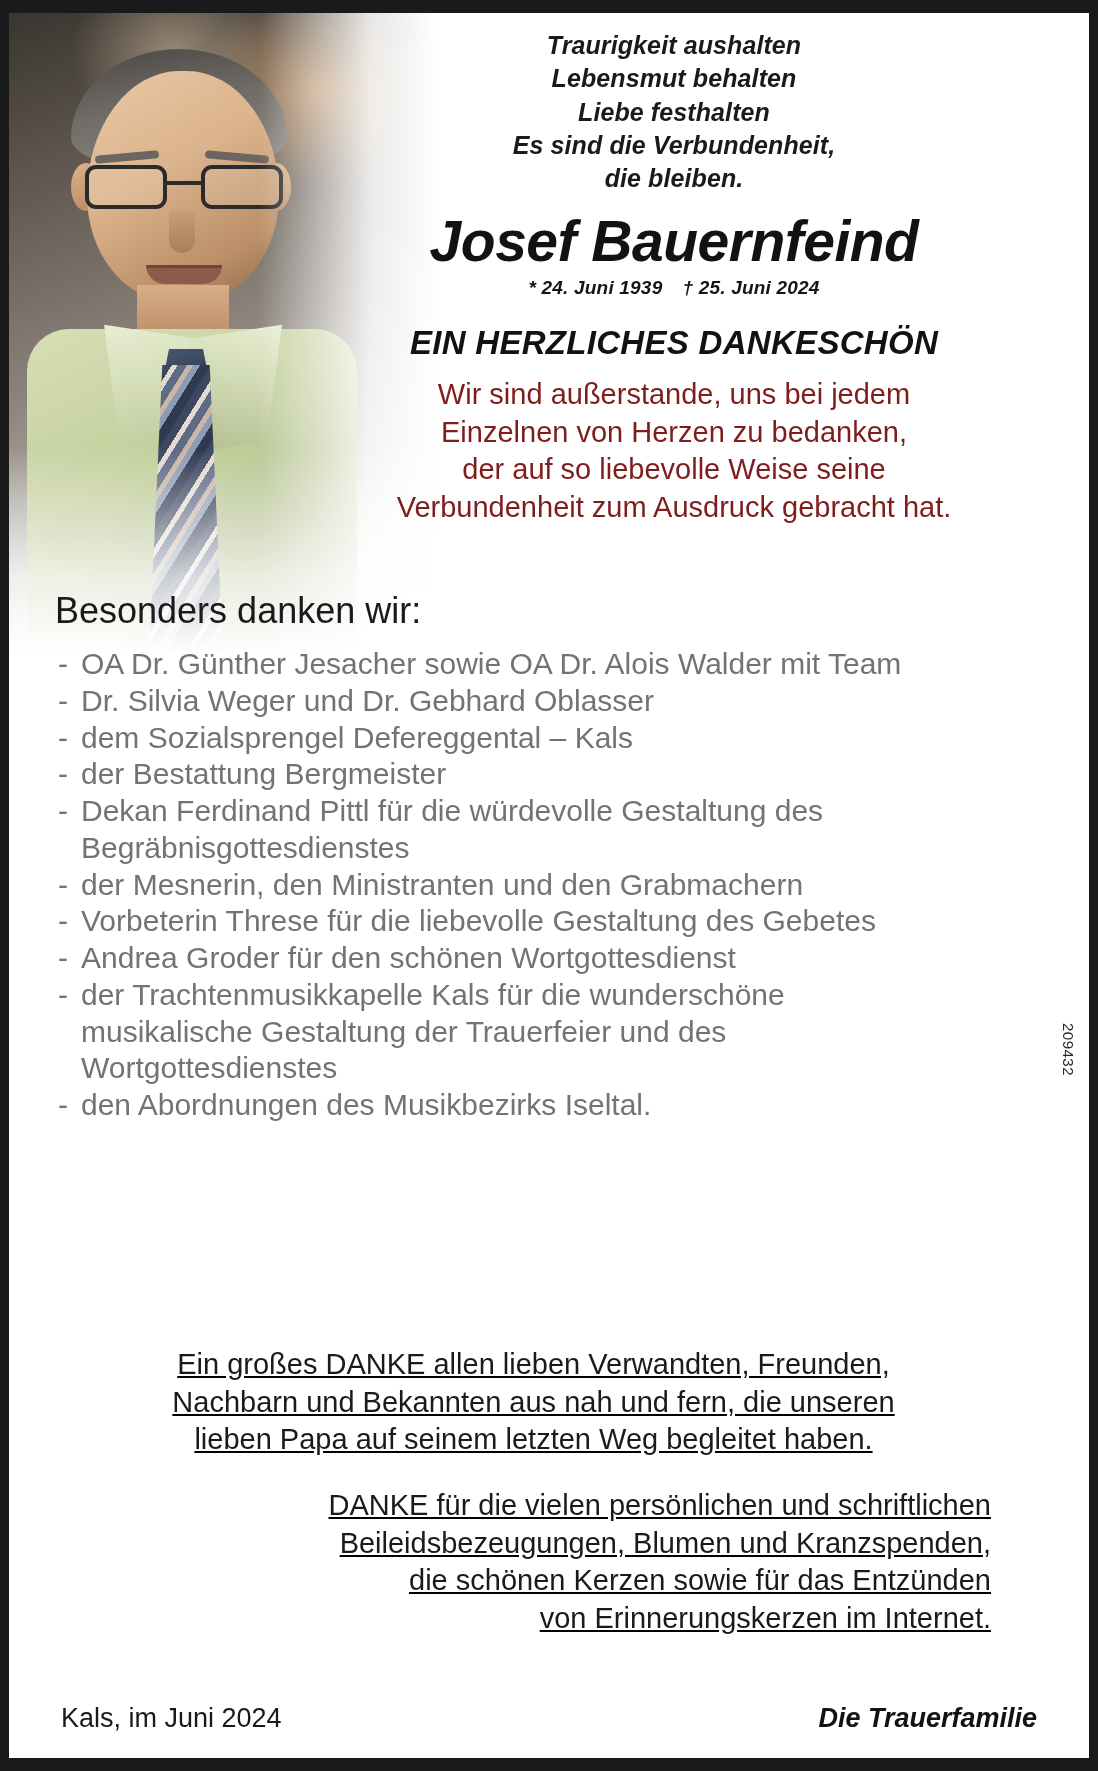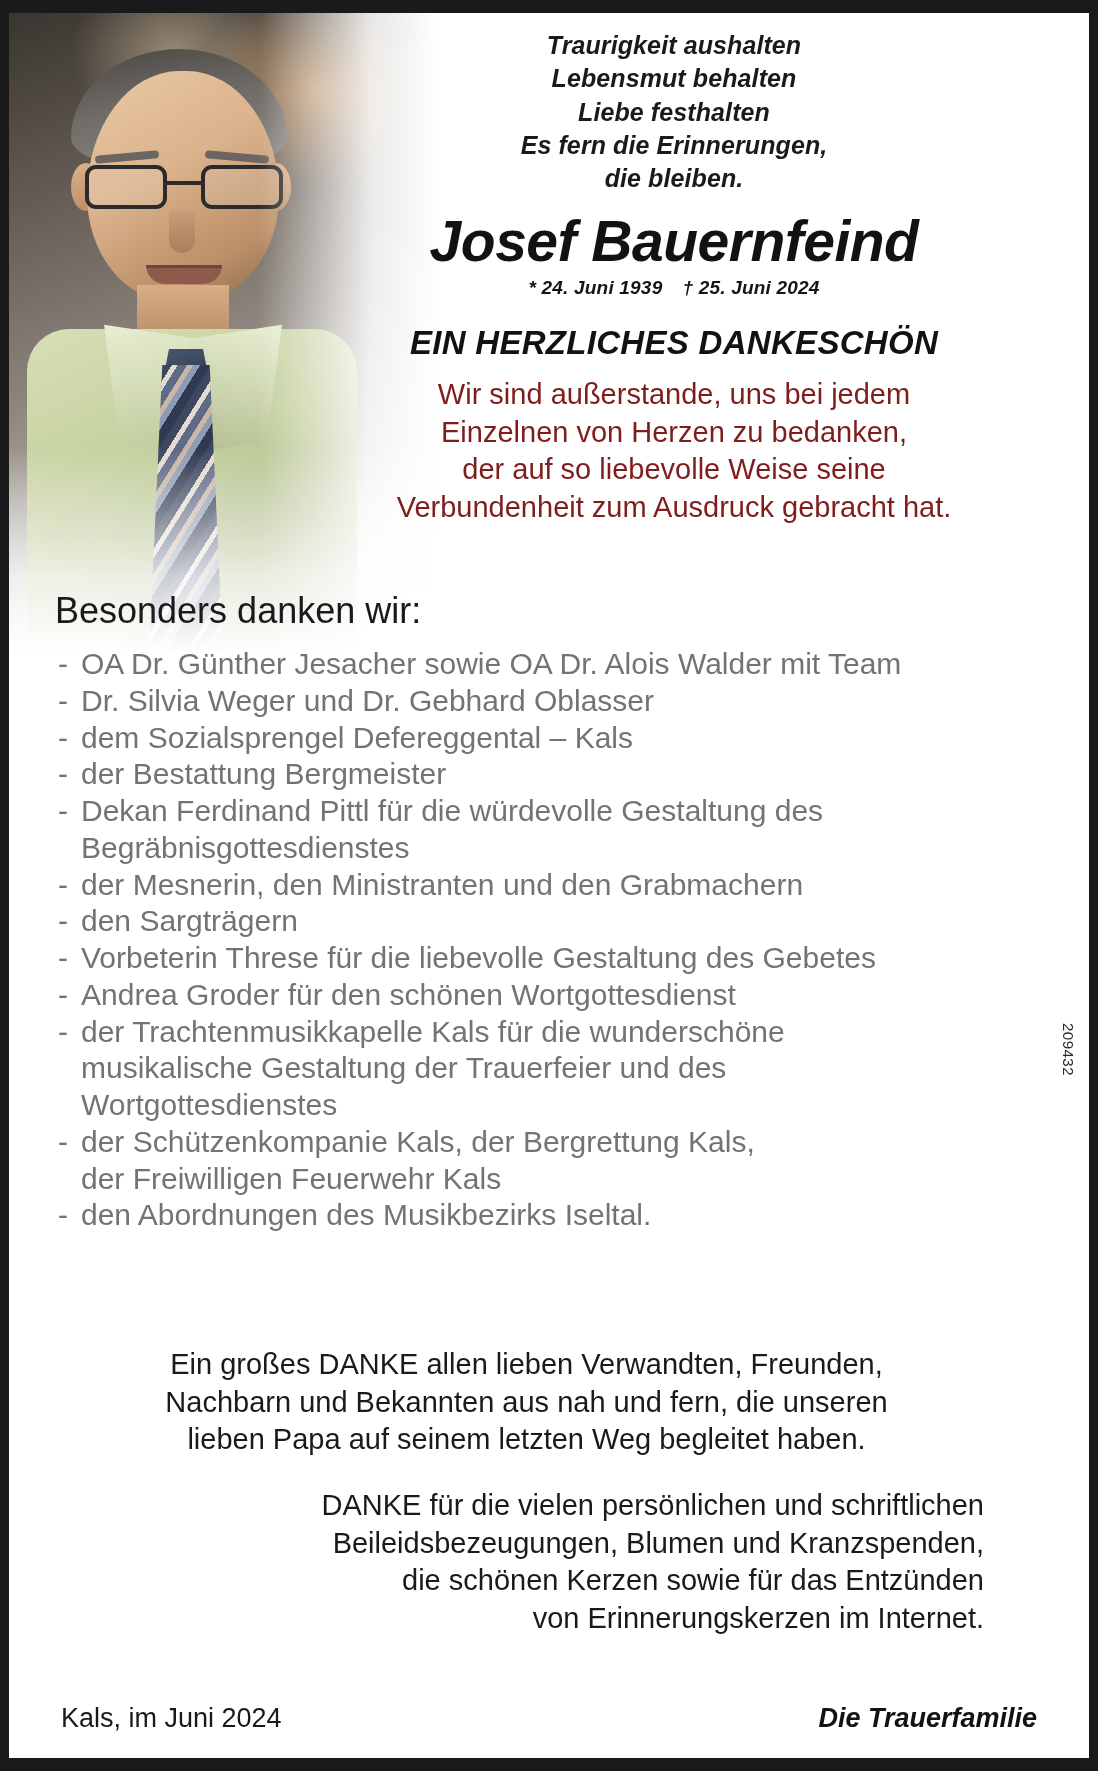--- a/index.html
+++ b/index.html
@@ -259,24 +259,25 @@
   ul.thanks-list li::before {
     content: "-";
     position: absolute;
     left: 3px;
     top: 0;
   }
 
   
   .closing {
     position: absolute;
-    left: 60px;
+    left: 67px;
     top: 1333px;
     width: 915px;
     text-align: center;
+    text-decoration: underline;
   }
   .closing p {
     margin: 0;
     font-size: 29px;
     line-height: 1.3;
     color: #1a1a1a;
   }
   .closing p + p { margin-top: 28px; text-align: right; }
   .closing p span { display: block; white-space: nowrap; }
 
@@ -342,21 +343,21 @@
     <div class="photo-fade-r"></div>
     <div class="photo-fade-b"></div>
   </div>
 
   <div class="head-text">
 
     <div class="poem">
       <div>Traurigkeit aushalten</div>
       <div>Lebensmut behalten</div>
       <div>Liebe festhalten</div>
-      <div>Es fern die Erinnerungen,</div>
+      <div>Es sind die Verbundenheit,</div>
       <div>die bleiben.</div>
     </div>
 
     <div class="deceased-name">Josef Bauernfeind</div>
 
     <div class="dates">
       <span>* 24. Juni 1939</span><span class="sep"></span><span>† 25. Juni 2024</span>
     </div>
 
     <div class="thanks-heading">EIN HERZLICHES DANKESCHÖN</div>
@@ -372,28 +373,25 @@
   <div class="list-block">
     <div class="list-title">Besonders danken wir:</div>
     <ul class="thanks-list">
       <li>OA Dr. Günther Jesacher sowie OA Dr. Alois Walder mit Team</li>
       <li>Dr. Silvia Weger und Dr. Gebhard Oblasser</li>
       <li>dem Sozialsprengel Defereggental – Kals</li>
       <li>der Bestattung Bergmeister</li>
       <li>Dekan Ferdinand Pittl für die würdevolle Gestaltung des
 Begräbnisgottesdienstes</li>
       <li>der Mesnerin, den Ministranten und den Grabmachern</li>
-      <li>den Sargträgern</li>
       <li>Vorbeterin Threse für die liebevolle Gestaltung des Gebetes</li>
       <li>Andrea Groder für den schönen Wortgottesdienst</li>
       <li>der Trachtenmusikkapelle Kals für die wunderschöne
 musikalische Gestaltung der Trauerfeier und des
 Wortgottesdienstes</li>
-      <li>der Schützenkompanie Kals, der Bergrettung Kals,
-der Freiwilligen Feuerwehr Kals</li>
       <li>den Abordnungen des Musikbezirks Iseltal.</li>
     </ul>
   </div>
 
   <div class="closing">
     <p>
       <span>Ein großes DANKE allen lieben Verwandten, Freunden,</span>
       <span>Nachbarn und Bekannten aus nah und fern, die unseren</span>
       <span>lieben Papa auf seinem letzten Weg begleitet haben.</span>
     </p>

